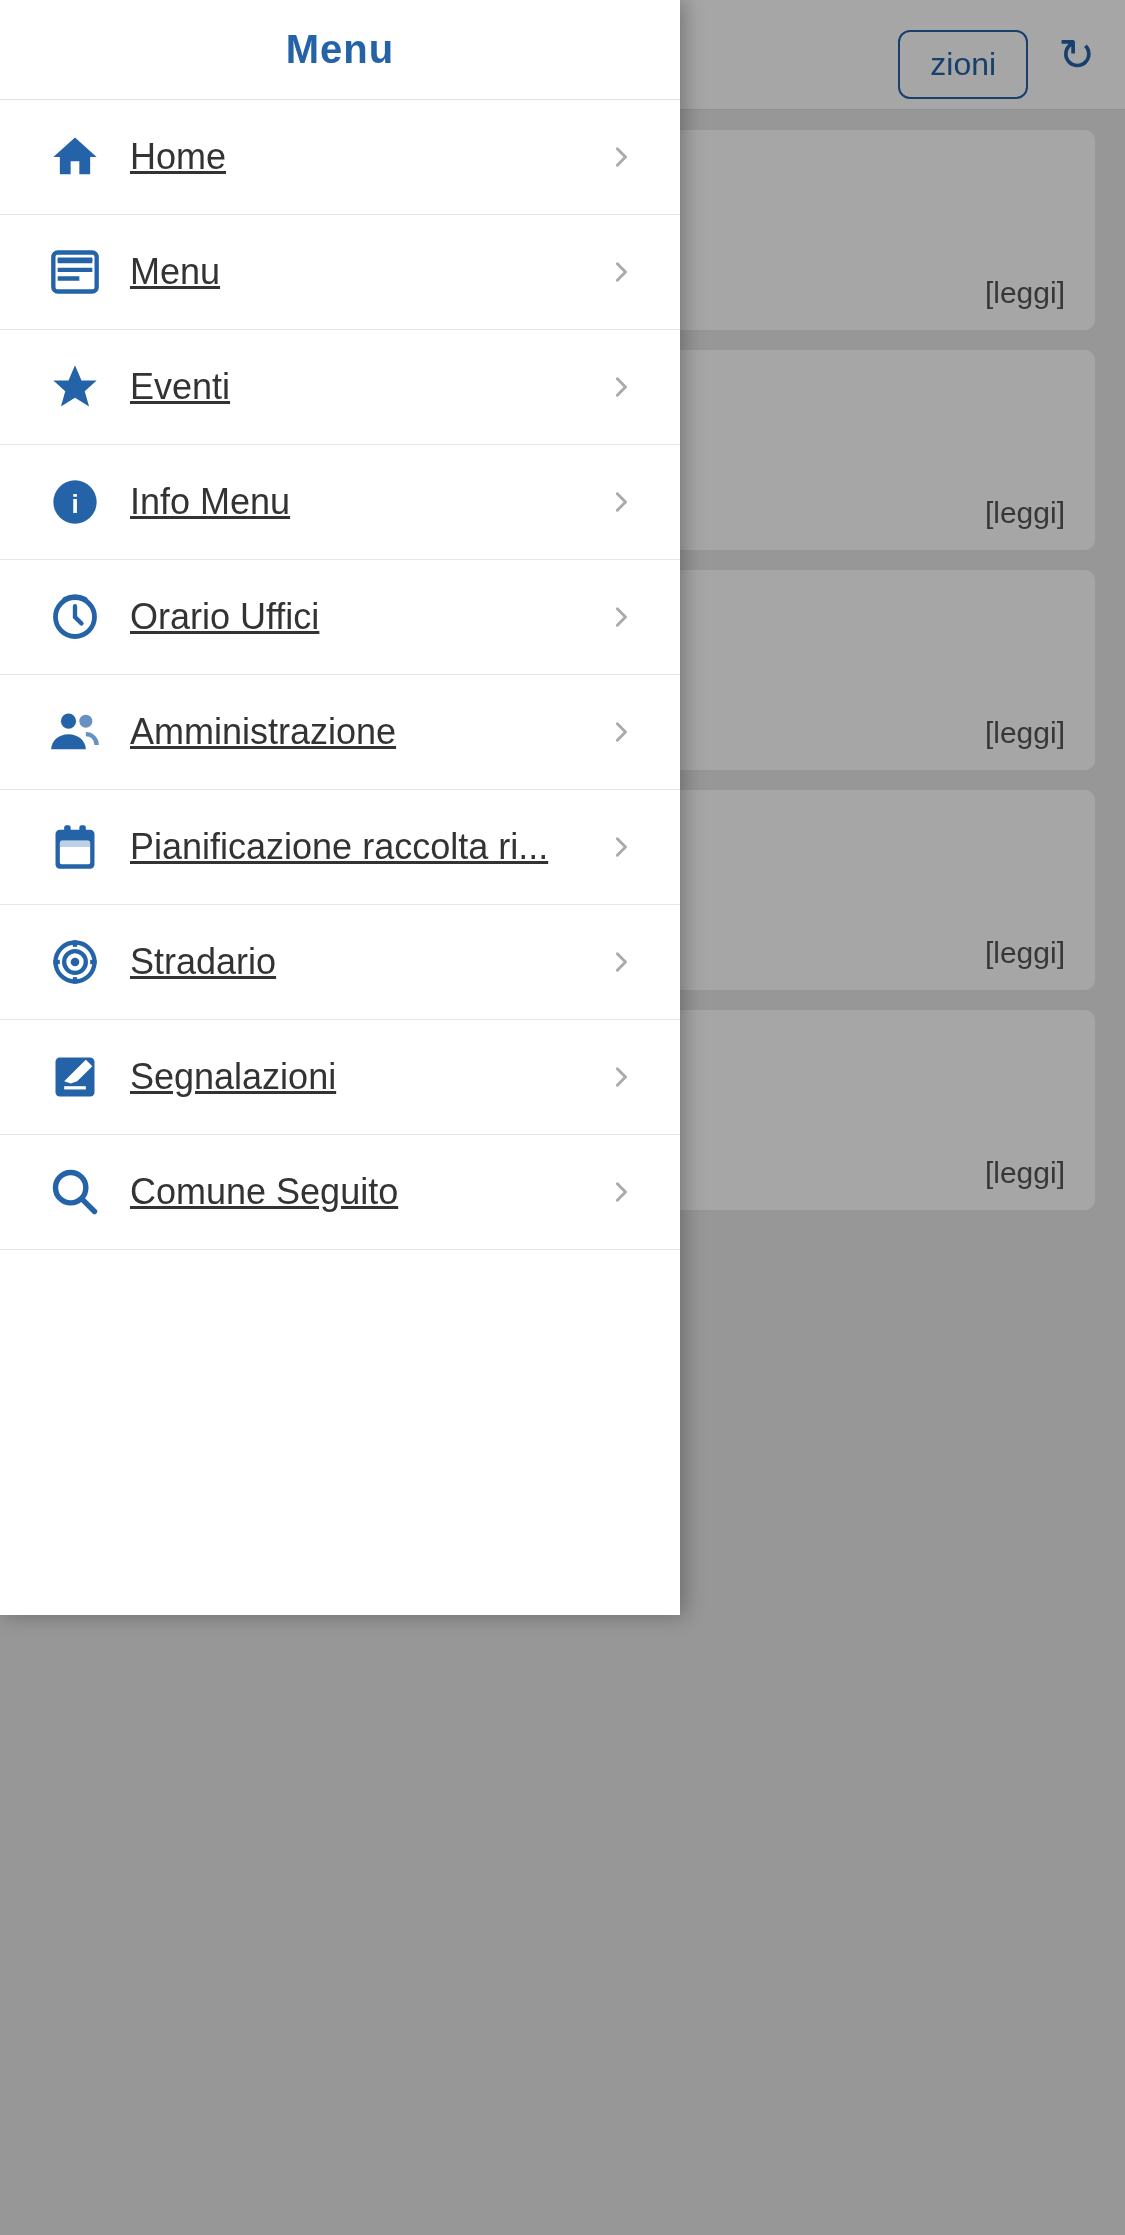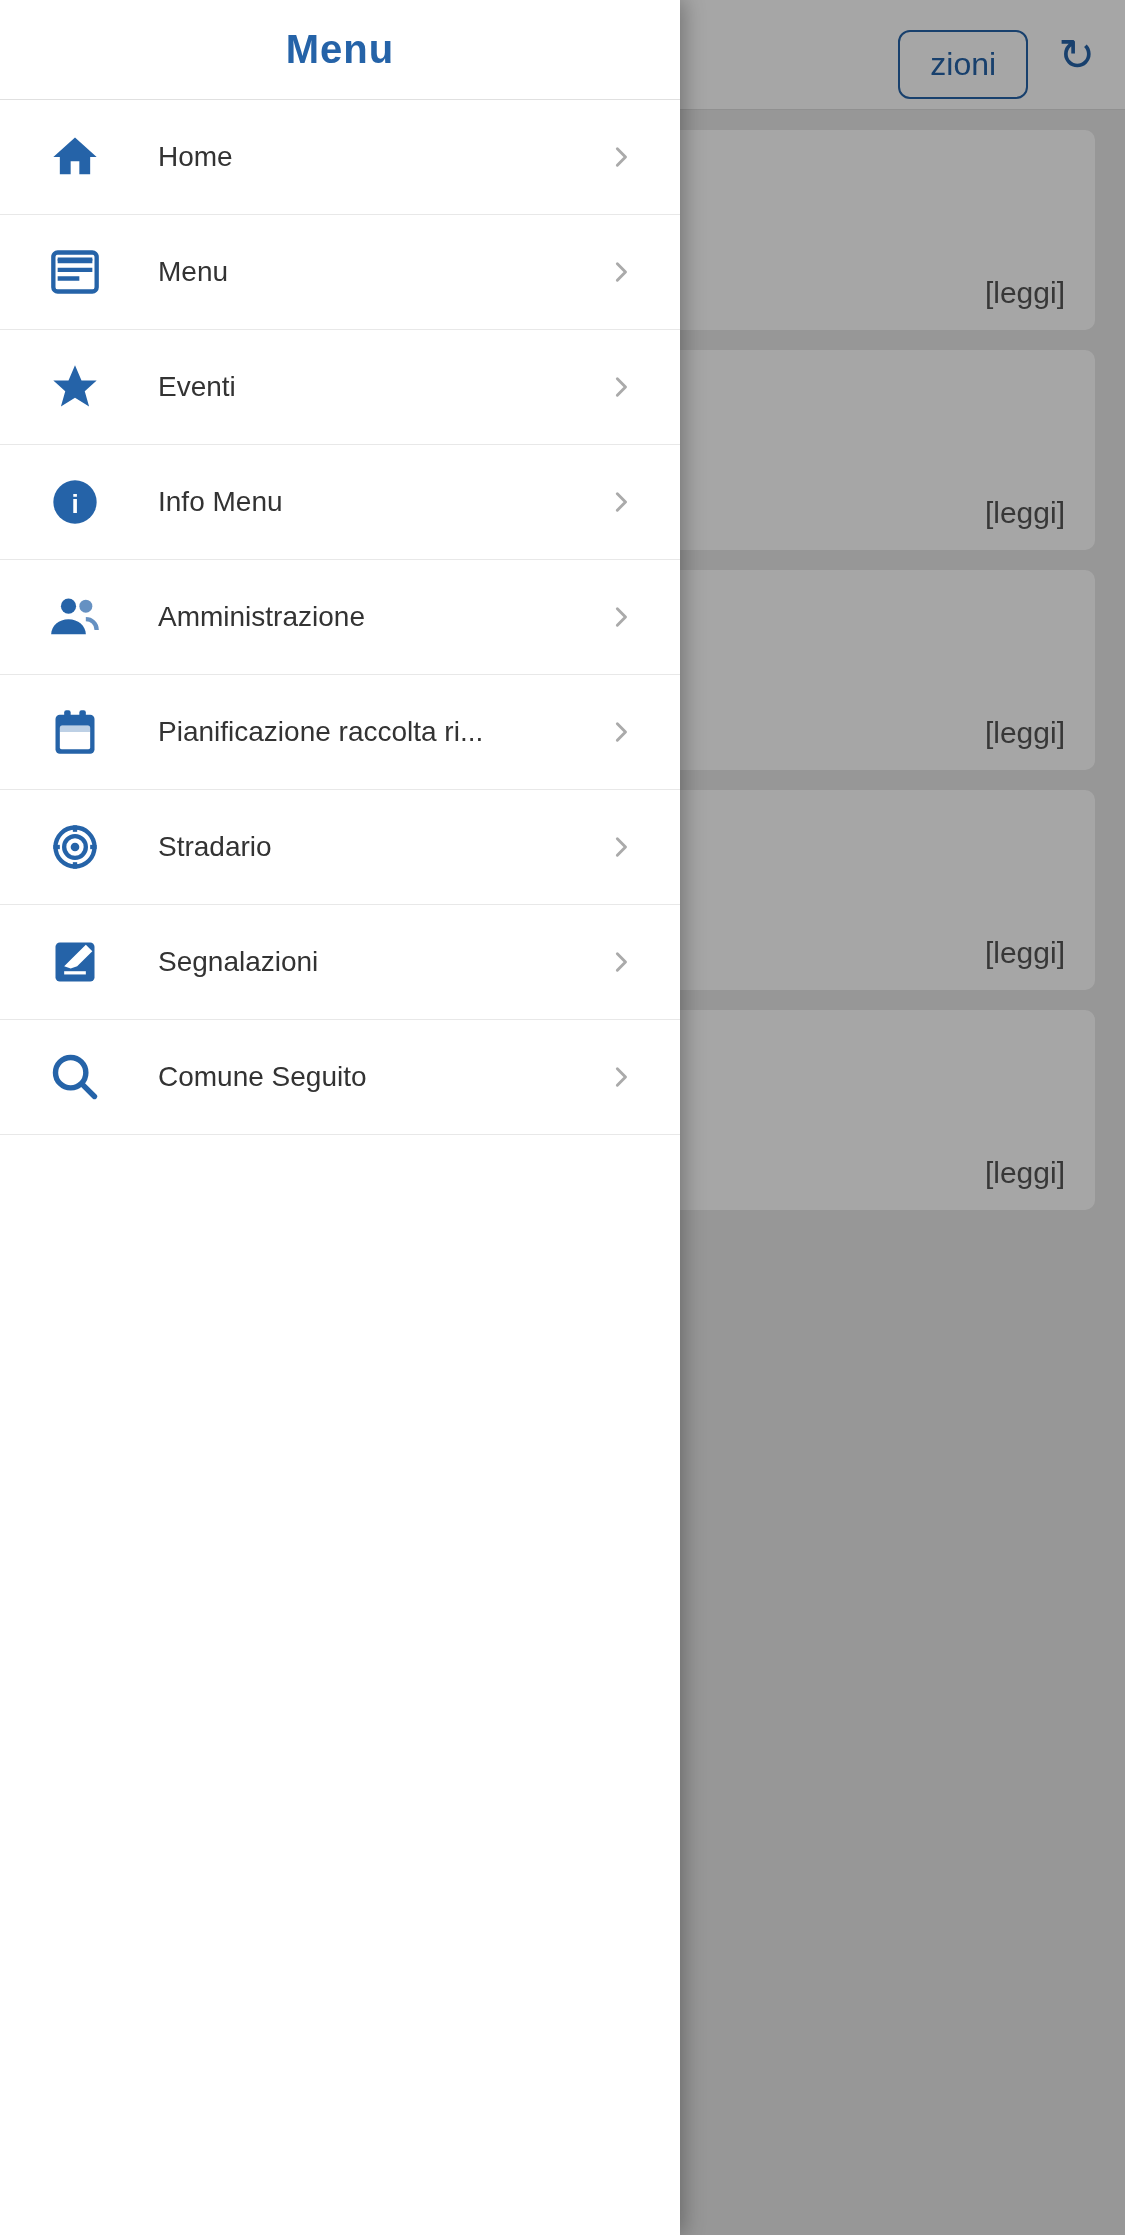--- a/index.html
+++ b/index.html
@@ -93,21 +93,21 @@
       background: rgba(0,0,0,0.35);
       z-index: 1;
     }
 
     
     .menu-drawer {
       position: absolute;
       top: 0;
       left: 0;
       width: 680px;
-      height: 2235px;
+      height: 1615px;
       background: #ffffff;
       z-index: 10;
       display: flex;
       flex-direction: column;
       box-shadow: 4px 0 20px rgba(0,0,0,0.3);
     }
 
     
     .menu-header {
       height: 100px;
@@ -162,24 +162,25 @@
     }
 
     .menu-item-icon svg {
       width: 52px;
       height: 52px;
       fill: #2563a8;
     }
 
     .menu-item-label {
       flex: 1;
-      font-size: 28px;
+      font-size: 36px;
       font-weight: 400;
       color: #333;
-      margin-left: 48px;
+      margin-left: 20px;
+      text-decoration: underline;
     }
 
     .menu-item-chevron {
       width: 36px;
       display: flex;
       align-items: center;
       justify-content: center;
     }
 
     .menu-item-chevron svg {
@@ -283,20 +284,35 @@
         </svg>
       </div>
       <span class="menu-item-label">Info Menu</span>
       <div class="menu-item-chevron">
         <svg viewBox="0 0 24 24">
             <path d="M8 5l7 7-7 7" stroke="#aaa" stroke-width="2.5" fill="none" stroke-linecap="round" stroke-linejoin="round"></path>
           </svg>
       </div>
     </div>
 
+    <div class="menu-item">
+      <div class="menu-item-icon">
+        <svg viewBox="0 0 24 24" xmlns="http://www.w3.org/2000/svg">
+          <circle cx="12" cy="12" r="9" fill="none" stroke="#2563a8" stroke-width="2.2"></circle>
+          <path d="M12 7v5l3 3" stroke="#2563a8" stroke-width="2" fill="none" stroke-linecap="round"></path>
+          <path d="M7 3.5 Q12 1 17 3.5" stroke="#2563a8" stroke-width="1.5" fill="none" stroke-linecap="round"></path>
+        </svg>
+      </div>
+      <span class="menu-item-label">Orario Uffici</span>
+      <div class="menu-item-chevron">
+        <svg viewBox="0 0 24 24">
+            <path d="M8 5l7 7-7 7" stroke="#aaa" stroke-width="2.5" fill="none" stroke-linecap="round" stroke-linejoin="round"></path>
+          </svg>
+      </div>
+    </div>
 
     <div class="menu-item">
       <div class="menu-item-icon">
         <svg viewBox="0 0 24 24" xmlns="http://www.w3.org/2000/svg">
           <circle cx="9" cy="7" r="3.5" fill="#2563a8"></circle>
           <circle cx="17" cy="7" r="3" fill="#2563a8" opacity="0.7"></circle>
           <path d="M1 20c0-4 3.6-7 8-7s8 3 8 7" fill="#2563a8"></path>
           <path d="M17 13c2.5 0 5 1.8 5 5" stroke="#2563a8" stroke-width="2" fill="none" opacity="0.7"></path>
         </svg>
       </div>

